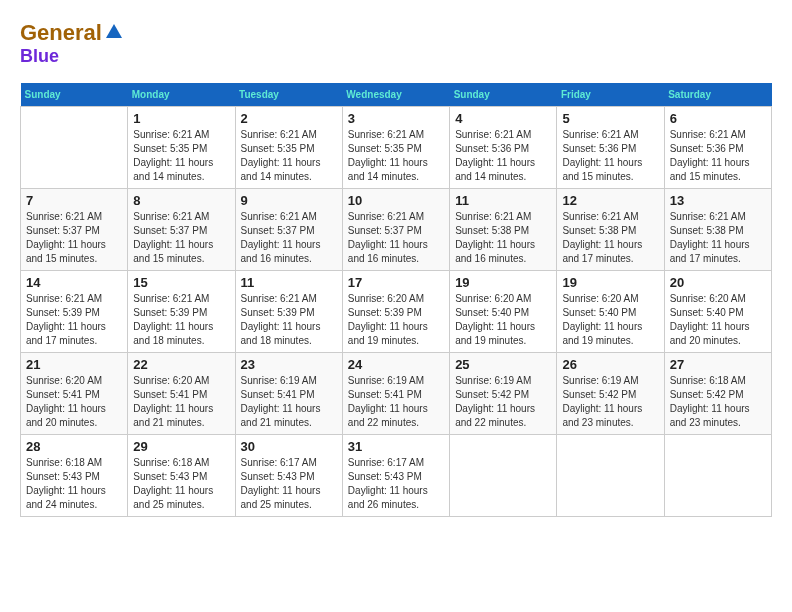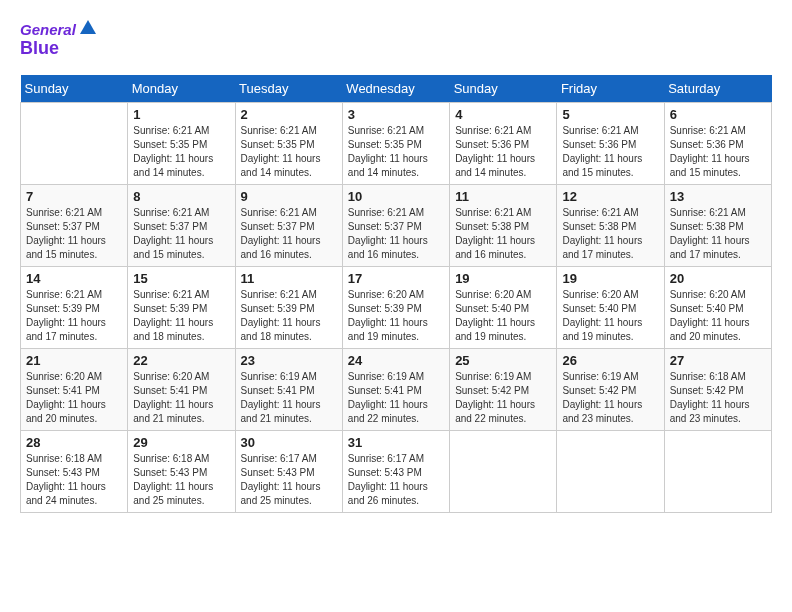--- a/index.html
+++ b/index.html
@@ -40,25 +40,25 @@
       font-size: 15px;
       color: #555;
     }
     table {
       width: 100%;
       border-collapse: collapse;
       font-size: 11px;
     }
     th {
       background-color: #1565C0;
-      color: #ffffff;
+      color: #5eead4;
       padding: 6px 4px;
       text-align: left;
-      font-size: 13px;
-      font-weight: normal;
+      font-size: 10px;
+      font-weight: bold;
     }
     td {
       border: 1px solid #ccc;
       padding: 4px 5px;
       vertical-align: top;
       height: 80px;
       width: 107px;
       background: #fff;
     }
     tr:nth-child(even) td {
@@ -79,21 +79,21 @@
       background: #fff !important;
     }
   </style>
 </head>
 <body>
 
 <div class="header">
   <div class="logo">
     <div class="logo-wrapper">
       <div class="logo-line1">
-        <span style="font-size:15px;font-weight:bold;color:#6d28d9;font-style:italic;">General</span>
+        <span style="font-size:22px;font-weight:bold;color:#a16207;">General</span>
         <svg width="20" height="20" viewBox="0 0 20 20" style="margin-left:2px;margin-top:-2px;">
           <polygon points="10,2 18,16 2,16" fill="#1565C0"></polygon>
         </svg>
       </div>
       <div>
         <span style="font-size:18px;font-weight:bold;color:#6d28d9;">Blue</span>
       </div>
     </div>
   </div>
   <div class="title-block">

